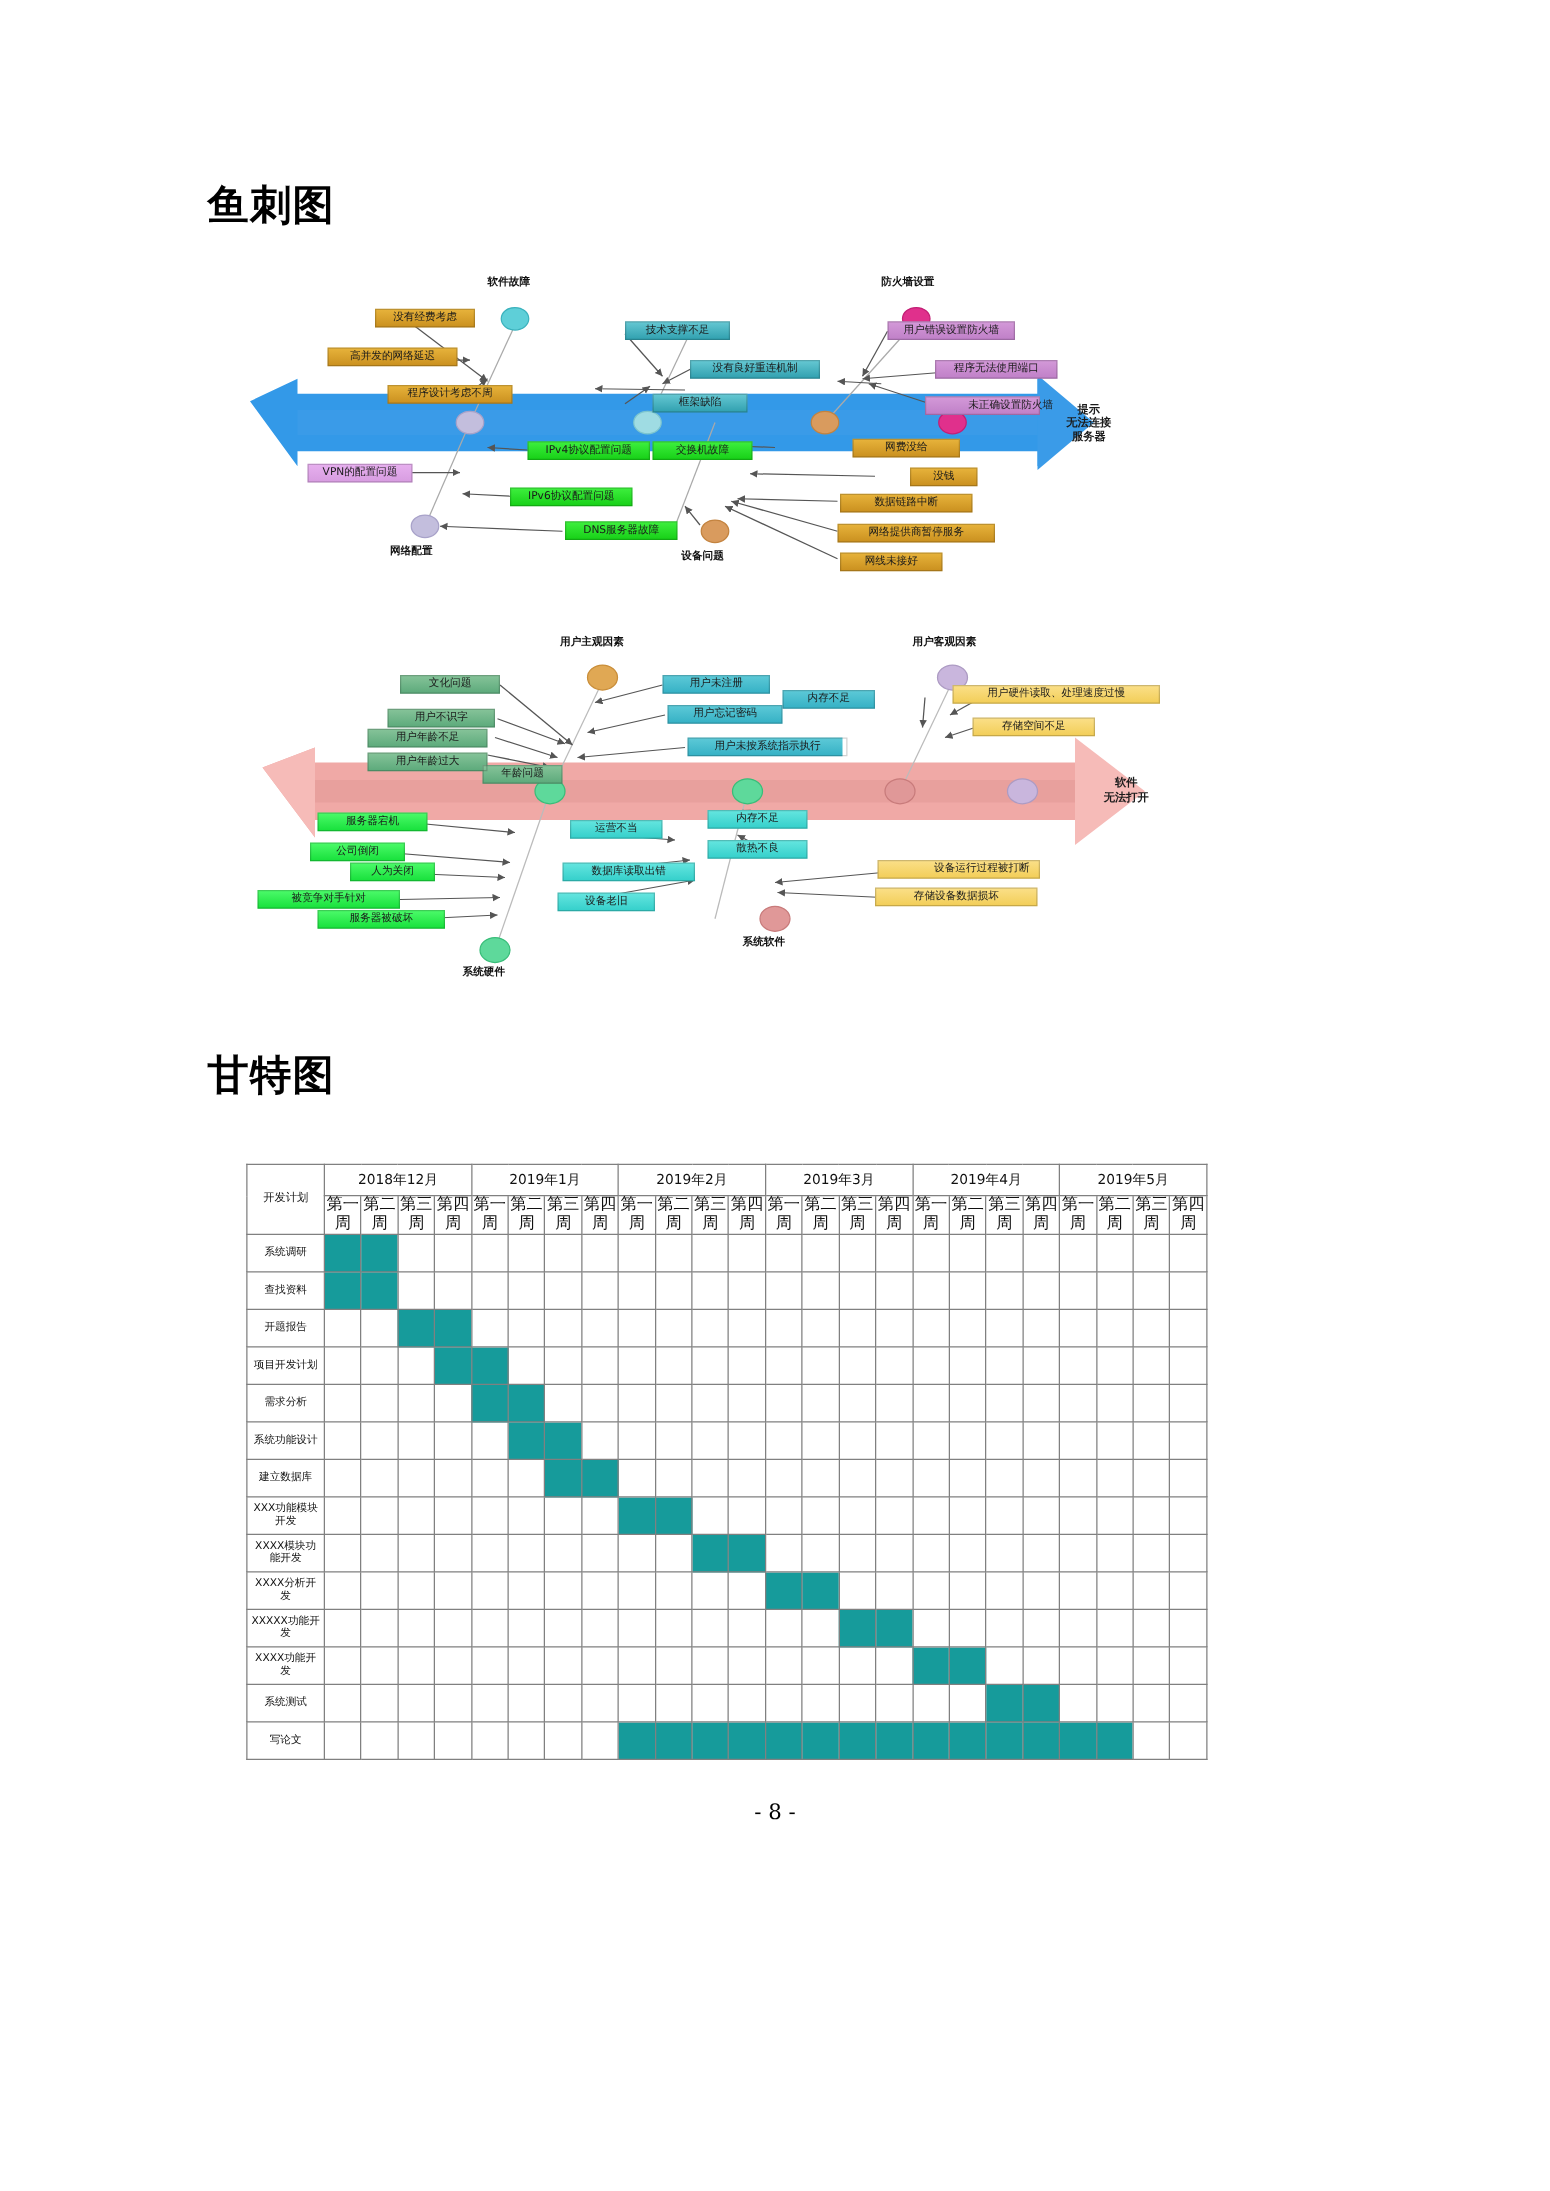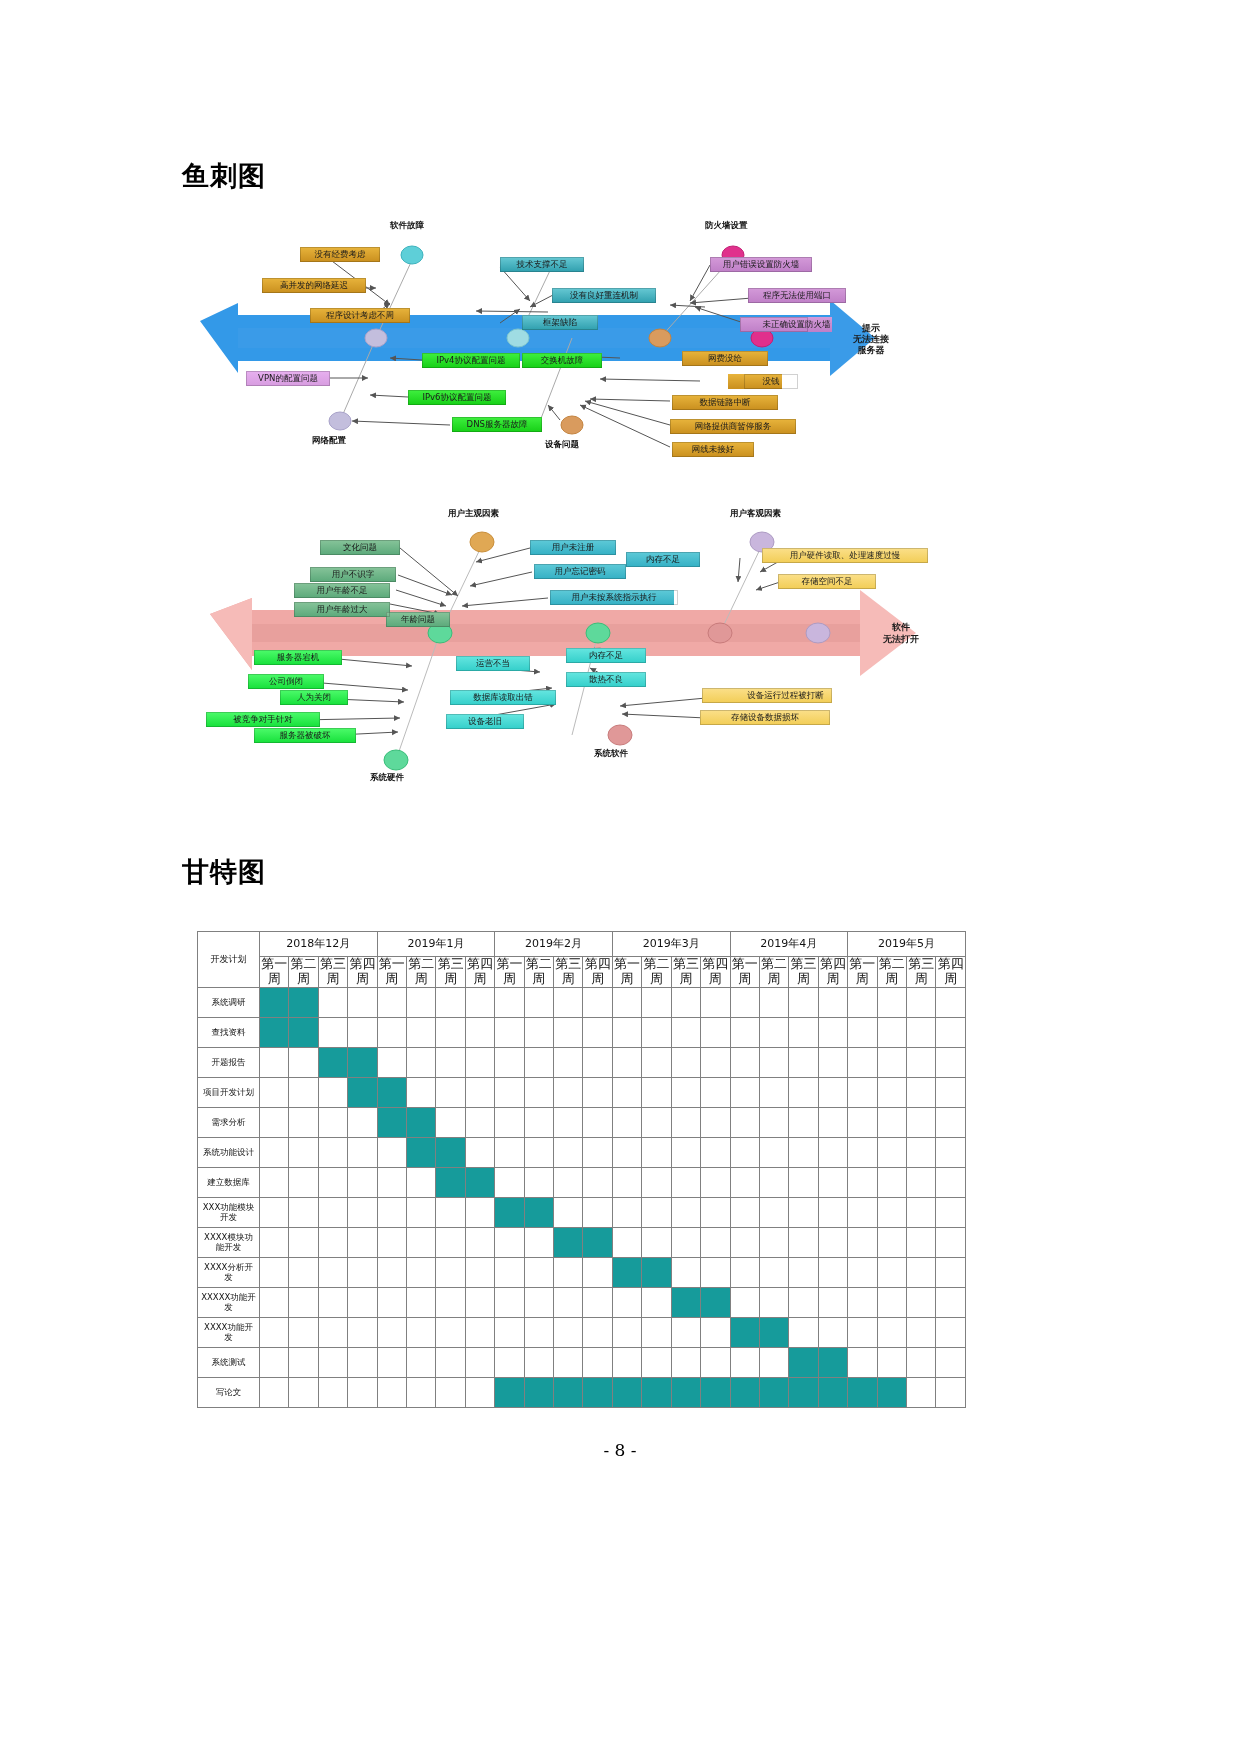--- a/index.html
+++ b/index.html
@@ -5,21 +5,21 @@
   * { box-sizing: border-box; }
   html, body { margin:0; padding:0; }
   body {
     width:1240px; height:1753px; background:#ffffff;
     font-family:"Liberation Sans","DejaVu Sans",sans-serif;
     color:#000; position:relative; overflow:hidden;
   }
   .page { position:absolute; inset:0; }
 
   h2.section-title{
-    position:absolute; margin:16px; font-size:27px; font-weight:bold;
+    position:absolute; margin:0; font-size:33px; font-weight:bold;
     font-family:"DejaVu Sans","Liberation Sans",sans-serif; letter-spacing:1px;
   }
   #t-fishbone{ left:166px; top:142px; }
   #t-gantt{ left:166px; top:838px; }
 
   .svgwrap{ position:absolute; }
   #fb1{ left:200px; top:225px; width:880px; height:255px; }
   #fb2{ left:200px; top:520px; width:880px; height:275px; }
 
   
@@ -192,30 +192,30 @@
     <div class="lbl" style="left:100px;top:22px;width:80px;height:15px;">没有经费考虑</div>
     <div class="lbl" style="left:62px;top:53px;width:104px;height:15px;">高并发的网络延迟</div>
     <div class="lbl" style="left:110px;top:83px;width:100px;height:15px;">程序设计考虑不周</div>
 
     <div class="lbl" style="left:300px;top:32px;width:84px;height:15px;">技术支撑不足</div>
     <div class="lbl" style="left:352px;top:63px;width:104px;height:15px;">没有良好重连机制</div>
     <div class="lbl" style="left:322px;top:90px;width:76px;height:15px;">框架缺陷</div>
 
     <div class="lbl" style="left:510px;top:32px;width:102px;height:15px;">用户错误设置防火墙</div>
     <div class="lbl" style="left:548px;top:63px;width:98px;height:15px;">程序无法使用端口</div>
-    <div class="lbl" style="left:540px;top:92px;width:68px;height:15px;padding-left:48px;">未正确设置防火墙</div>
+    <div class="lbl" style="left:540px;top:92px;width:92px;height:15px;padding-left:48px;">未正确设置防火墙</div>
 
     <div class="lbl" style="left:46px;top:146px;width:84px;height:15px;">VPN的配置问题</div>
     <div class="lbl" style="left:222px;top:128px;width:98px;height:15px;">IPv4协议配置问题</div>
     <div class="lbl" style="left:208px;top:165px;width:98px;height:15px;">IPv6协议配置问题</div>
     <div class="lbl" style="left:252px;top:192px;width:90px;height:15px;">DNS服务器故障</div>
 
     <div class="lbl" style="left:322px;top:128px;width:80px;height:15px;">交换机故障</div>
     <div class="lbl" style="left:482px;top:126px;width:86px;height:15px;">网费没给</div>
-    <div class="lbl" style="left:528px;top:149px;width:54px;height:15px;margin-left:16px;">没钱</div>
+    <div class="lbl" style="left:528px;top:149px;width:54px;height:15px;">没钱</div>
     <div class="lbl" style="left:472px;top:170px;width:106px;height:15px;">数据链路中断</div>
     <div class="lbl" style="left:470px;top:194px;width:126px;height:15px;">网络提供商暂停服务</div>
     <div class="lbl" style="left:472px;top:217px;width:82px;height:15px;">网线未接好</div>
   </div>
 
   <div class="svgwrap" id="fb2">
     <svg width="880" height="275" viewBox="0 0 880 275">
       <defs>
         <linearGradient id="g2green" x1="0" y1="0" x2="0" y2="1">
           <stop offset="0%" stop-color="#87c49a"></stop>

